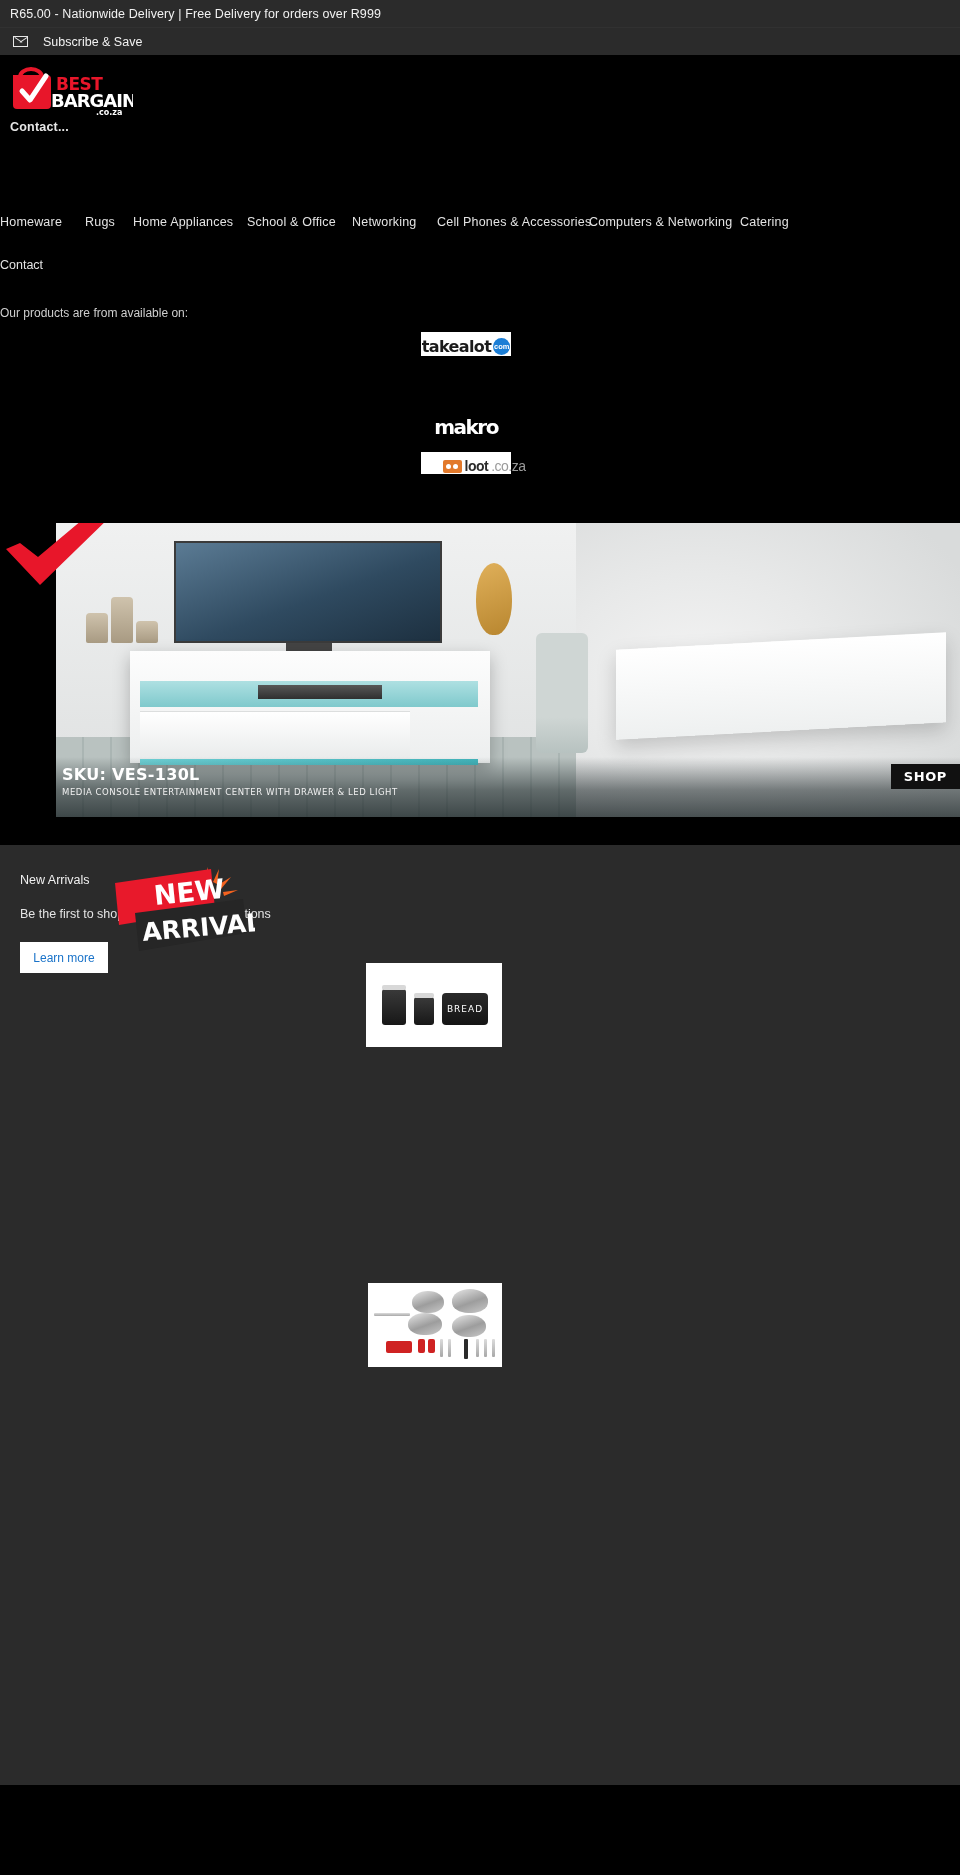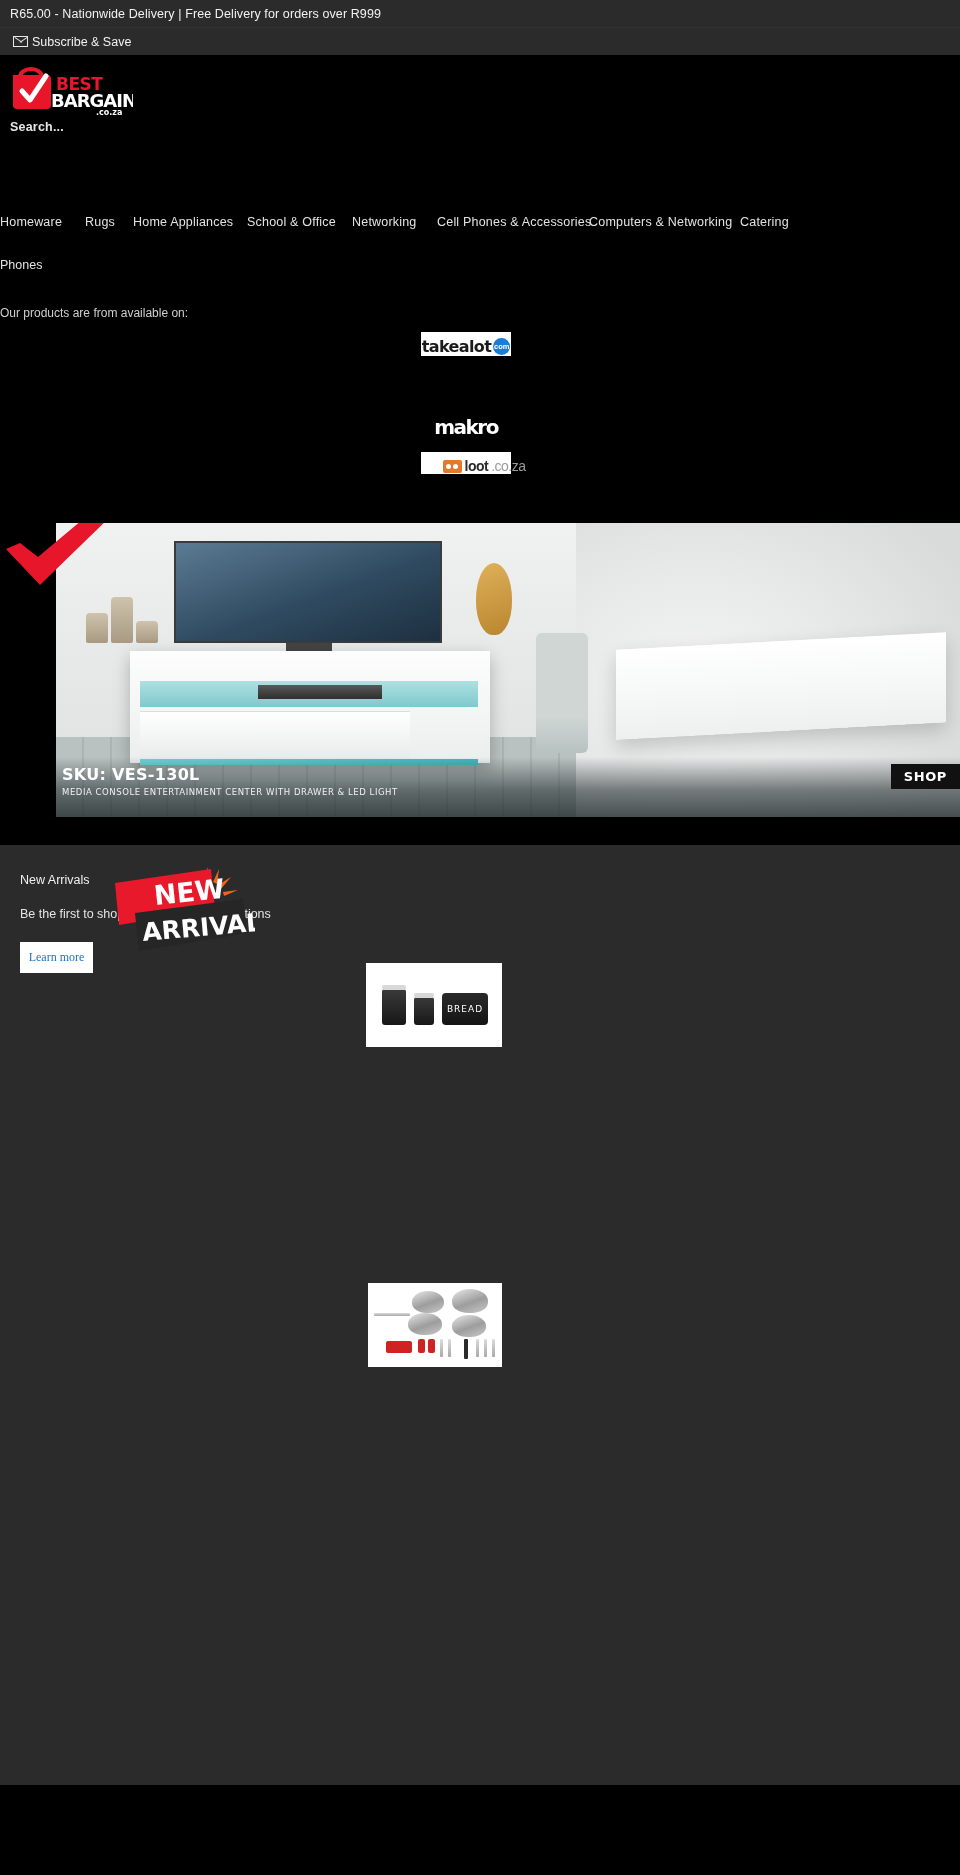--- a/index.html
+++ b/index.html
@@ -11,21 +11,21 @@
 
   
   .announce-bar{
     height:27px; background:#2b2b2b; display:flex; align-items:center;
     padding-left:10px;
   }
   .announce-text{ font-size:12.5px; color:#f2f2f2; letter-spacing:.1px; }
 
   .subscribe-bar{
     height:28px; background:#2b2b2b; display:flex; align-items:center;
-    padding-left:13px; gap:4px; border-top:1px solid #313131;
+    padding-left:13px; gap:15px; border-top:1px solid #313131;
   }
   .env-icon{ width:15px; height:11px; border:1.4px solid #e8e8e8; position:relative; display:block;}
   .env-icon:before,.env-icon:after{
     content:""; position:absolute; top:0px; width:9px; height:1.4px; background:#e8e8e8;
   }
   .env-icon:before{ left:0.5px; transform:rotate(34deg); transform-origin:left top; }
   .env-icon:after{ right:0.5px; transform:rotate(-34deg); transform-origin:right top; }
   .subscribe-text{ font-size:12.5px; color:#f2f2f2; }
 
   
@@ -125,22 +125,22 @@
       letter-spacing:.55px; font-family:"DejaVu Sans",sans-serif;}
   .hero-shop{ position:absolute; right:0px; bottom:28px; background:#111; color:#fff;
       font-size:13px; font-weight:bold; letter-spacing:.6px; padding:5px 13px;
       font-family:"DejaVu Sans",sans-serif;}
 
   
   .gap-black{ background:#000; height:28px; }
   .arrivals{ position:relative; background:#2b2b2b; min-height:940px; }
   .na-title{ position:absolute; left:20px; top:28px; font-size:12.5px; color:#f0f0f0;}
   .na-sub{ position:absolute; left:20px; top:62px; font-size:12.5px; color:#e4e4e4;}
-  .na-btn{ position:absolute; left:20px; top:97px; width:73px; height:31px; background:#fff;
-     color:#1a73c9; font-size:12px; display:flex; align-items:center; justify-content:center;font-family:Liberation Serif, serif;}
+  .na-btn{ position:absolute; left:20px; top:97px; width:88px; height:31px; background:#fff;
+     color:#1a73c9; font-size:12px; display:flex; align-items:center; justify-content:center;}
   .na-badge{ position:absolute; left:95px; top:20px; width:160px; height:90px; }
 
   .product{ position:absolute; }
   .p-img{ position:absolute; background:#fff; }
 
   .pi-canisters{ background:#fff; }
   .can{ position:absolute; background:linear-gradient(180deg,#3a3a3a,#171717); border-radius:3px;}
   .can-lid{ position:absolute; background:#d8d8d8; border-radius:2px;}
   .bread{ position:absolute; background:linear-gradient(180deg,#2a2a2a,#141414); border-radius:4px;
      display:flex; align-items:center; justify-content:center; color:#fff; font-size:9px;
@@ -170,37 +170,37 @@
       <path d="M5 10 h34 a4 4 0 0 1 4 4 v26 a4 4 0 0 1 -4 4 h-30 a4 4 0 0 1 -4 -4 z" fill="#e8162a"></path>
       <path d="M12 12 a11 8 0 0 1 22 0" fill="none" stroke="#e8162a" stroke-width="4"></path>
       <path d="M14 26 l8 9 l16 -24" fill="none" stroke="#ffffff" stroke-width="5" stroke-linecap="round" stroke-linejoin="round"></path>
       <text x="48" y="25" font-family="DejaVu Sans, sans-serif" font-size="17" font-weight="bold" fill="#e8162a" letter-spacing="-0.5">BEST</text>
       <text x="43" y="42" font-family="DejaVu Sans, sans-serif" font-size="18" font-weight="bold" fill="#ffffff" letter-spacing="-1">BARGAIN</text>
       <text x="88" y="50" font-family="DejaVu Sans, sans-serif" font-size="8" font-weight="bold" fill="#ffffff">.co.za</text>
     </svg>
   </div>
 
   <div class="search-row">
-    <span class="search-placeholder">Search...</span>
+    <span class="search-placeholder">Contact...</span>
   </div>
 
 </div>
 
 <div class="nav">
   <div class="nav-row">
     <span class="nav-item" style="left:0px;top:0px">Homeware</span>
     <span class="nav-item" style="left:85px;top:0px">Rugs</span>
     <span class="nav-item" style="left:133px;top:0px">Home Appliances</span>
     <span class="nav-item" style="left:247px;top:0px">School &amp; Office</span>
     <span class="nav-item" style="left:352px;top:0px">Networking</span>
     <span class="nav-item" style="left:437px;top:0px">Cell Phones &amp; Accessories</span>
     <span class="nav-item" style="left:589px;top:0px">Computers &amp; Networking</span>
     <span class="nav-item" style="left:740px;top:0px">Catering</span>
   </div>
-  <span class="nav-contact">Phones</span>
+  <span class="nav-contact">Contact</span>
 </div>
 
 <div class="marketplaces">
   <div class="mk-title">Our products are from available on:</div>
 
   <div class="mk-logo mk-takealot">
     <span class="ta-wrap">
       <span class="ta-text">takealot</span>
       <span class="ta-dot">com</span>
     </span>

